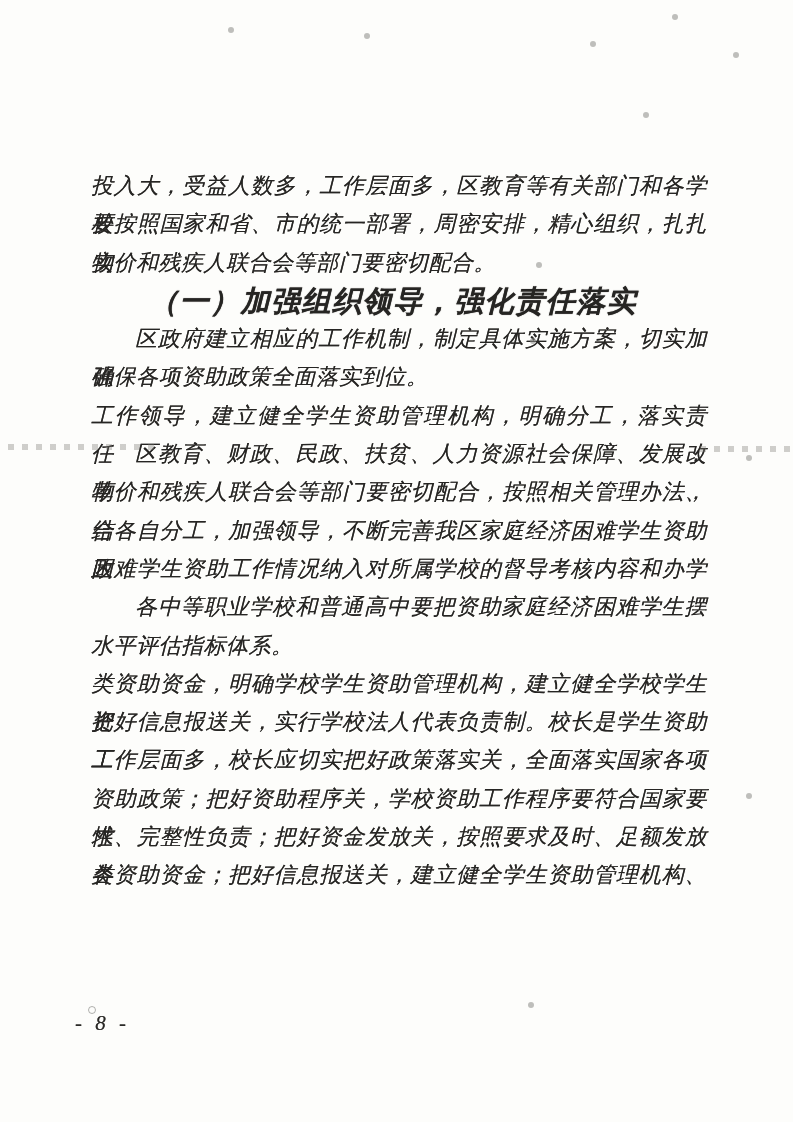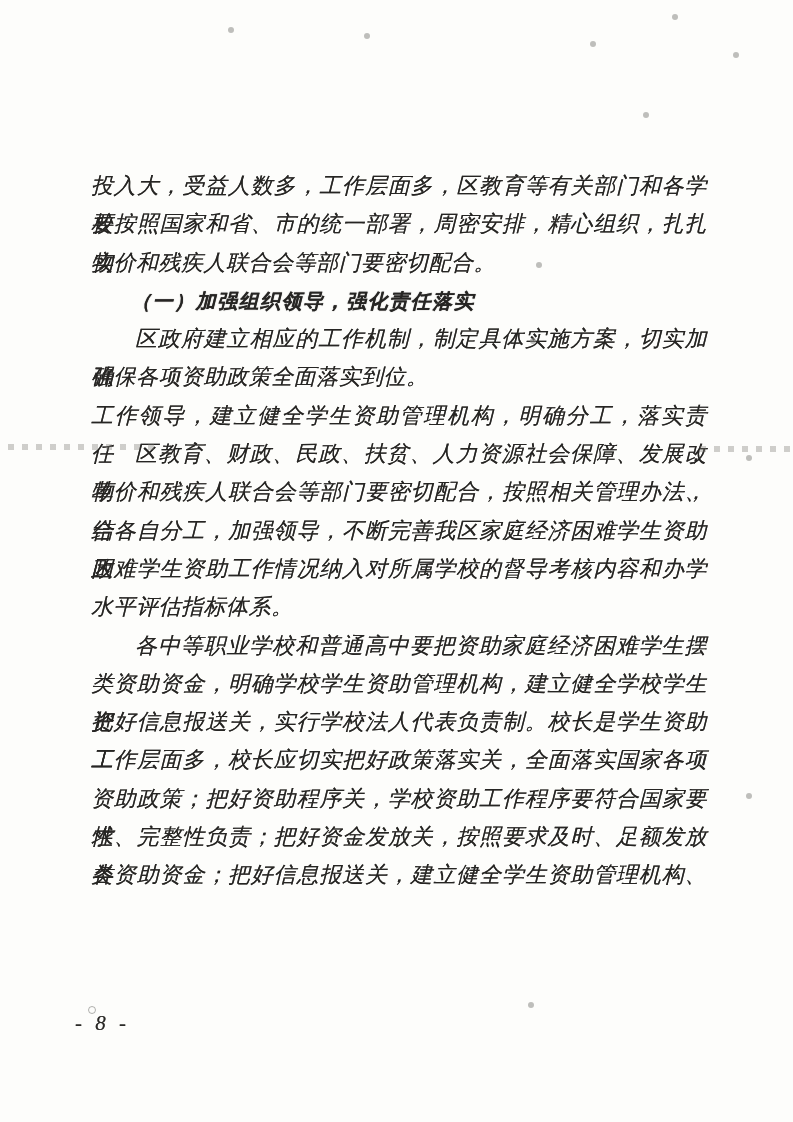--- a/index.html
+++ b/index.html
@@ -28,21 +28,21 @@
     white-space: normal;
     text-align: justify;
     text-justify: inter-character;
     text-align-last: left;
     text-shadow: 0 0 0.6px rgba(45,43,40,0.75);
   }
   .line.justify { text-align-last: justify; }
   .line.indent { text-indent: 2em; }
   .line.bold {
     font-weight: 700;
-    font-size: 20px;
+    font-size: 29px;
     letter-spacing: 1.5px;
     text-shadow: 0 0 0.8px rgba(30,28,25,0.9);
   }
   .page-number {
     position: absolute;
     left: 72px; top: 1008px;
     font-size: 21px;
     letter-spacing: 4px;
     color: #2b2a28;
     text-shadow: 0 0 0.5px rgba(45,43,40,0.7);
@@ -71,22 +71,22 @@
       <div class="line justify">要按照国家和省、市的统一部署，周密安排，精心组织，扎扎实</div>
       <div class="line">物价和残疾人联合会等部门要密切配合。</div>
       <div class="line indent bold">（一）加强组织领导，强化责任落实</div>
       <div class="line justify indent">区政府建立相应的工作机制，制定具体实施方案，切实加强</div>
       <div class="line">确保各项资助政策全面落实到位。</div>
       <div class="line justify">工作领导，建立健全学生资助管理机构，明确分工，落实责任，</div>
       <div class="line justify indent">区教育、财政、民政、扶贫、人力资源社会保障、发展改革、</div>
       <div class="line justify">物价和残疾人联合会等部门要密切配合，按照相关管理办法，结</div>
       <div class="line justify">合各自分工，加强领导，不断完善我区家庭经济困难学生资助政</div>
       <div class="line justify">困难学生资助工作情况纳入对所属学校的督导考核内容和办学</div>
+      <div class="line justify indent">各中等职业学校和普通高中要把资助家庭经济困难学生摆</div>
       <div class="line">水平评估指标体系。</div>
-      <div class="line justify indent">各中等职业学校和普通高中要把资助家庭经济困难学生摆</div>
       <div class="line justify">类资助资金，明确学校学生资助管理机构，建立健全学校学生资</div>
       <div class="line justify">把好信息报送关，实行学校法人代表负责制。校长是学生资助工</div>
       <div class="line justify">工作层面多，校长应切实把好政策落实关，全面落实国家各项</div>
       <div class="line justify">资助政策；把好资助程序关，学校资助工作程序要符合国家要求</div>
       <div class="line justify">性、完整性负责；把好资金发放关，按照要求及时、足额发放各</div>
       <div class="line justify">类资助资金；把好信息报送关，建立健全学生资助管理机构、</div>
     </div>
 
   <div class="page-number">- 8 -</div>
 

